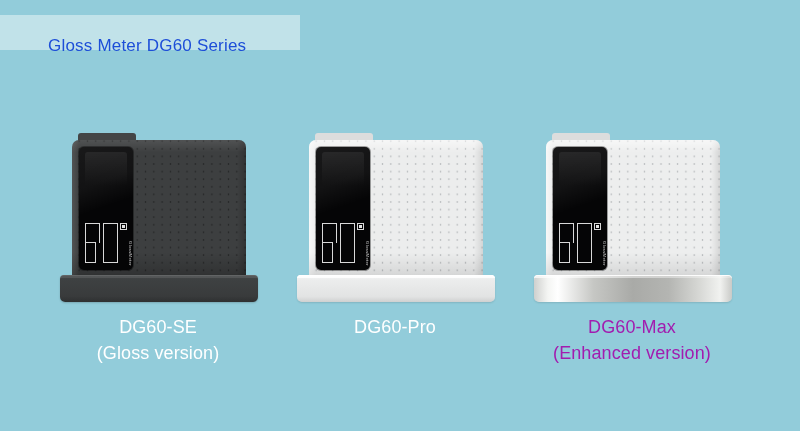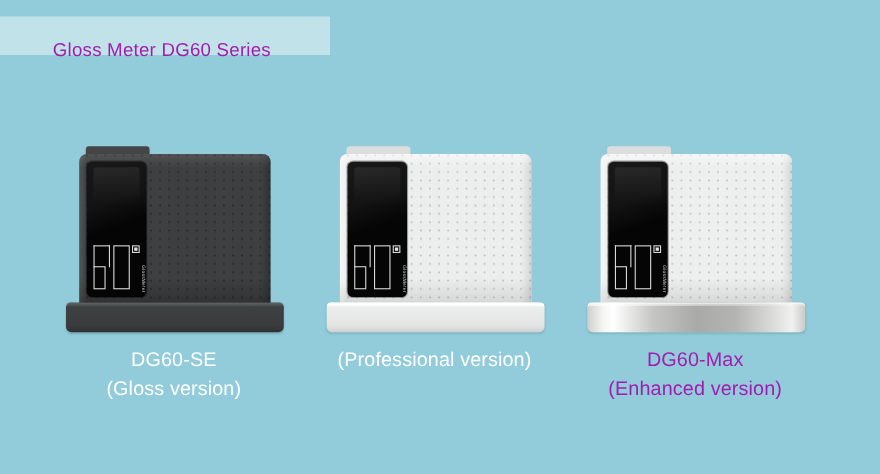--- a/index.html
+++ b/index.html
@@ -190,21 +190,21 @@
     letter-spacing:.1px;
   }
   .caption .sub { display:block; }
 </style>
 </head>
 <body>
 
 <div id="stage" style="background: rgb(146, 204, 218);">
 
   <div id="title-banner" style="background: rgb(193, 226, 233);">
-    <span id="title-text" style="color: #a21caf; margin-top: 27px;">Gloss Meter DG60 Series</span>
+    <span id="title-text" style="color: #1d4ed8; margin-top: 27px;">Gloss Meter DG60 Series</span>
   </div>
 
   <div id="products">
 
     <div class="product p1">
       <div class="device">
         <div class="top-notch" style="background: rgb(67, 69, 70);"></div>
         <div class="body-shell" style="background: rgb(61, 63, 64);">
           <div class="body-dots" style="background-image: radial-gradient(rgba(0, 0, 0, 0.34) 0.85px, rgba(0, 0, 0, 0) 1.1px); background-size: 8.3px 7.6px; background-position: 3px 5px;"></div>
           <div class="body-sheen" style="background: linear-gradient(rgba(255, 255, 255, 0.1) 0%, rgba(255, 255, 255, 0) 9%, rgba(255, 255, 255, 0) 82%, rgba(0, 0, 0, 0.22) 100%), linear-gradient(90deg, rgba(255, 255, 255, 0.11) 0px, rgba(255, 255, 255, 0) 7px, rgba(255, 255, 255, 0) calc(100% - 9px), rgba(0, 0, 0, 0.2) 100%);"></div>
@@ -258,21 +258,21 @@
                 <i></i>
               </div>
           </div>
           <div class="brand-vert">GlossMeter</div>
         </div>
         <div class="base" style="background: linear-gradient(rgb(246, 247, 247) 0%, rgb(236, 237, 237) 18%, rgb(226, 227, 227) 80%, rgb(207, 208, 208) 100%); box-shadow: rgba(255, 255, 255, 0.9) 0px 1px 0px inset, rgba(0, 0, 0, 0.12) 0px 1px 2px;">
           <div class="base-lip" style="background: rgba(255, 255, 255, 0.85);"></div>
         </div>
       </div>
       <div class="caption" style="color: rgb(255, 255, 255);">
-        <span class="sub">(Professional version)</span>
+        <span>DG60-Pro</span>
       </div>
     </div>
 
     <div class="product p3">
       <div class="device">
         <div class="top-notch" style="background: rgb(220, 221, 221);"></div>
         <div class="body-shell" style="background: rgb(237, 238, 238);">
           <div class="body-dots" style="background-image: radial-gradient(rgba(120, 126, 130, 0.42) 0.85px, rgba(0, 0, 0, 0) 1.1px); background-size: 8.3px 7.6px; background-position: 3px 5px;"></div>
           <div class="body-sheen" style="background: linear-gradient(rgba(255, 255, 255, 0.55) 0%, rgba(255, 255, 255, 0) 9%, rgba(255, 255, 255, 0) 82%, rgba(0, 0, 0, 0.1) 100%), linear-gradient(90deg, rgba(255, 255, 255, 0.58) 0px, rgba(255, 255, 255, 0) 7px, rgba(255, 255, 255, 0) calc(100% - 9px), rgba(0, 0, 0, 0.1) 100%);"></div>
         </div>

